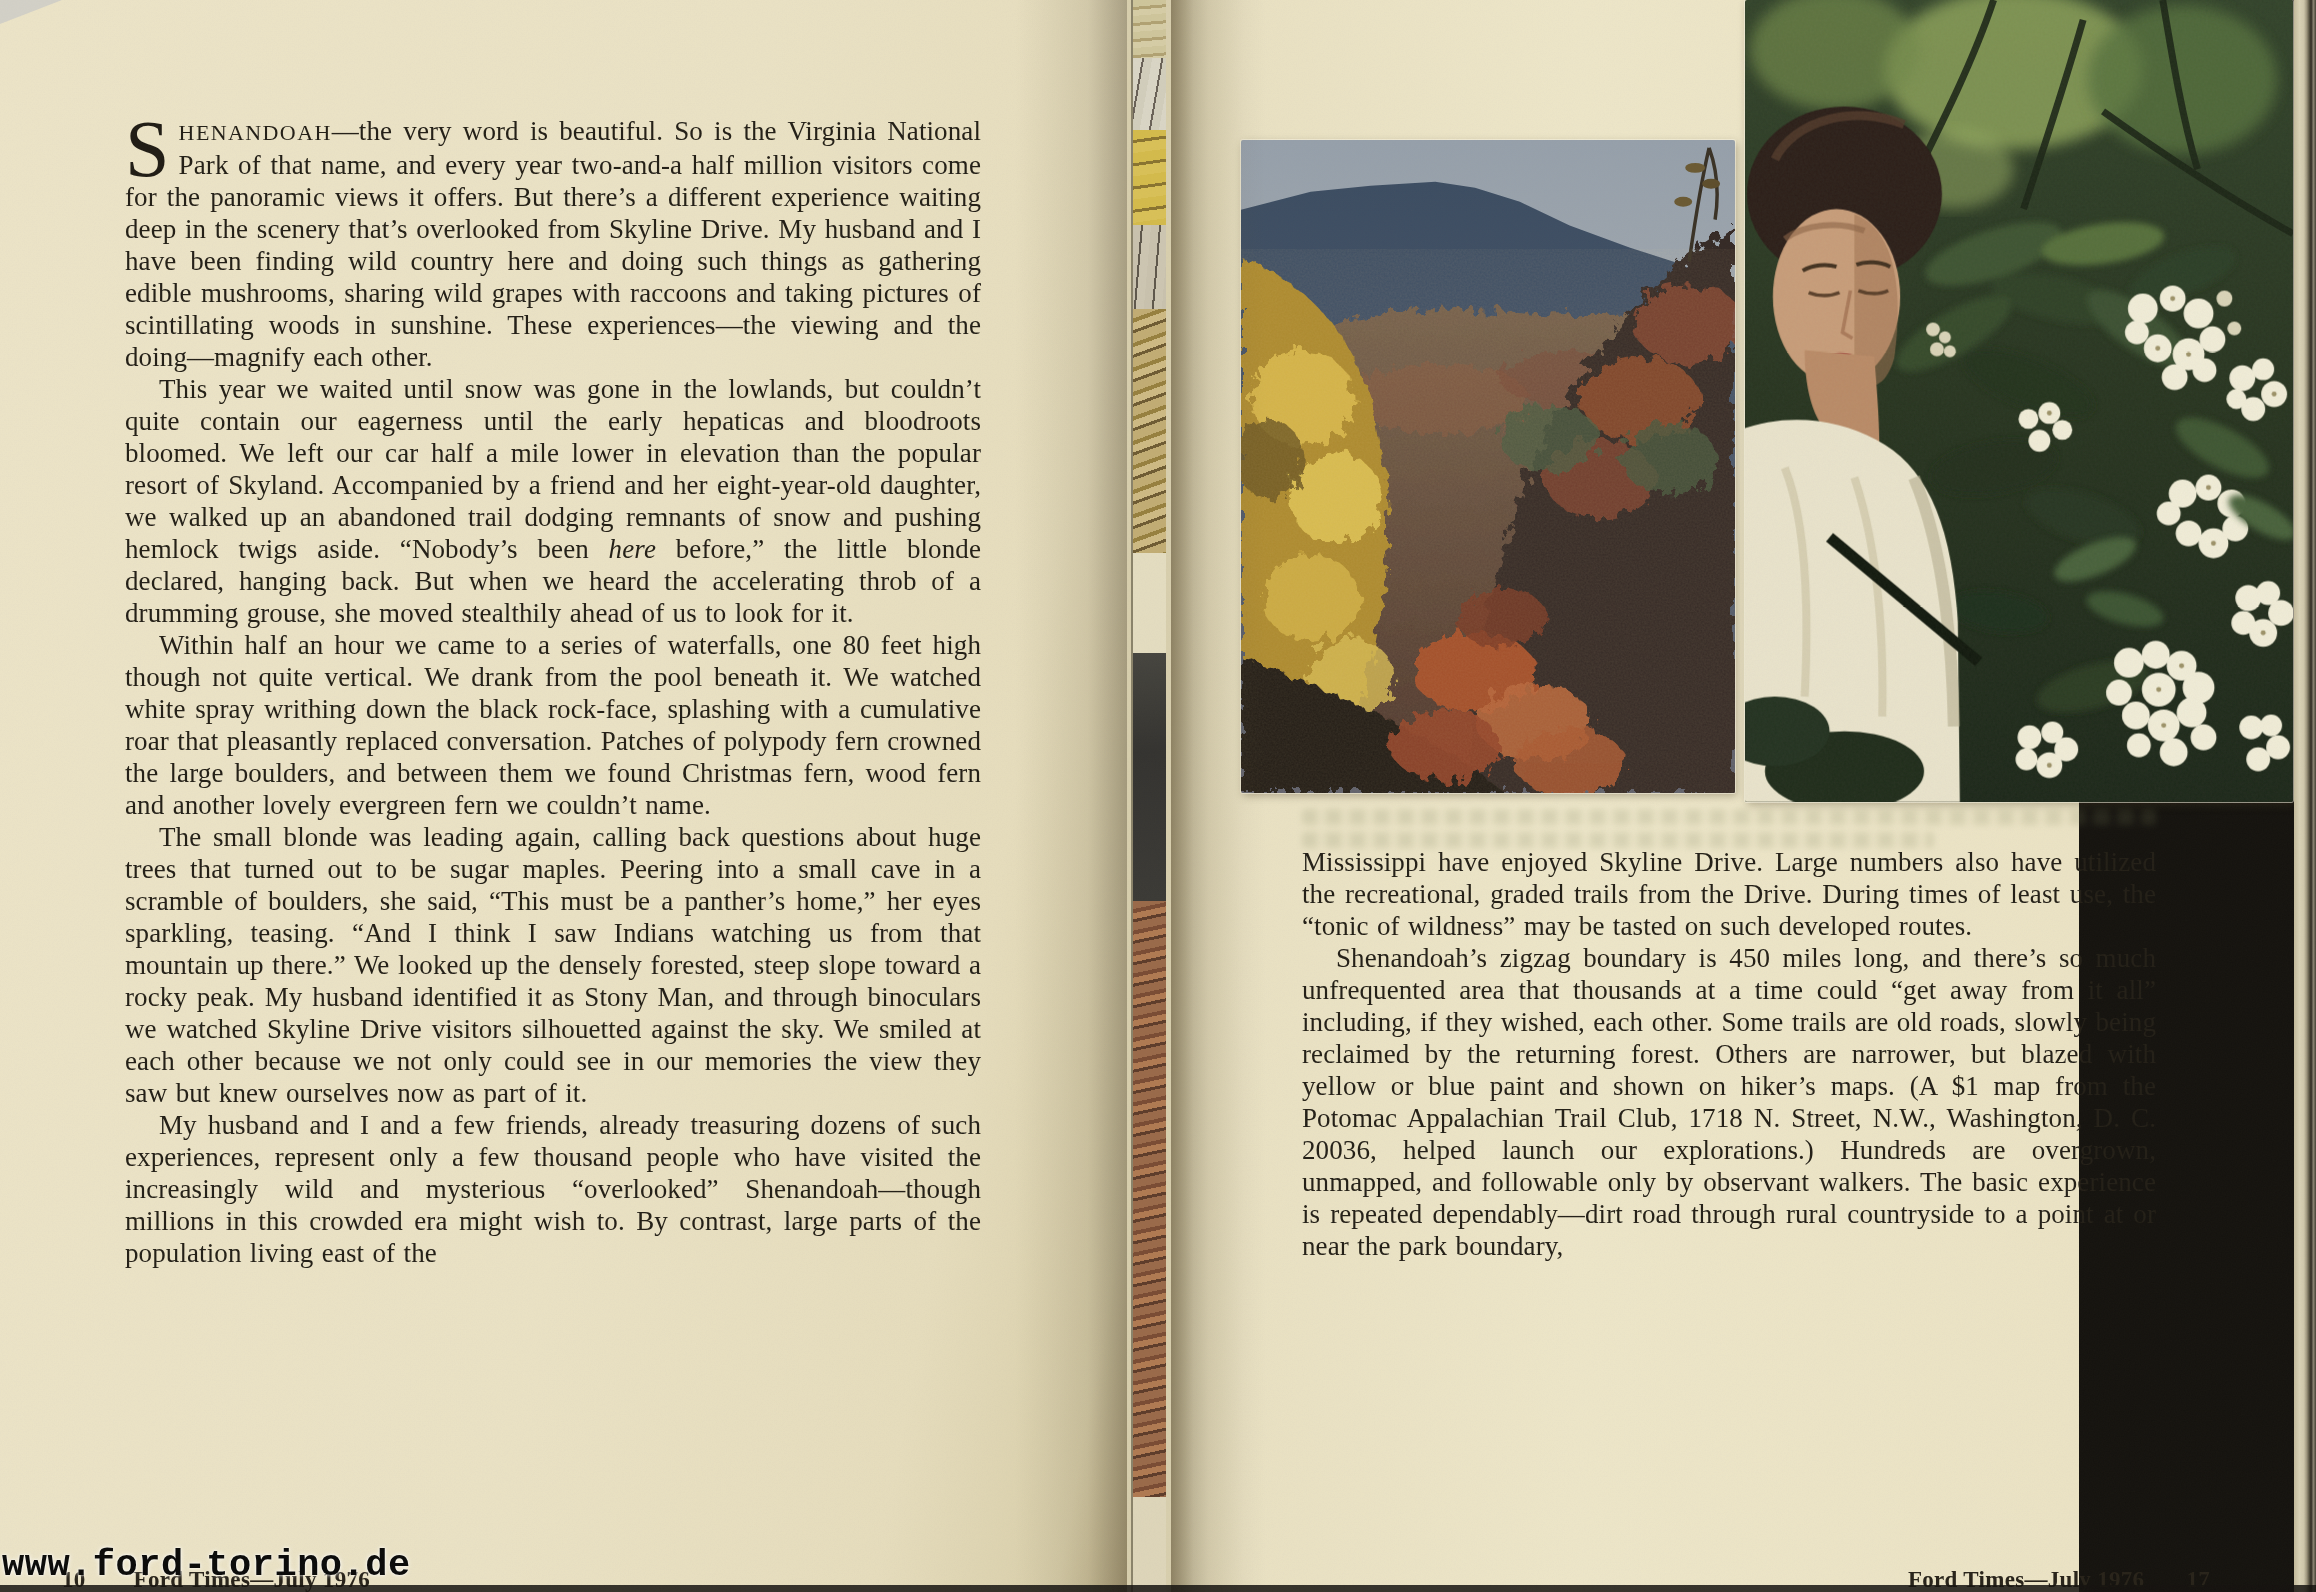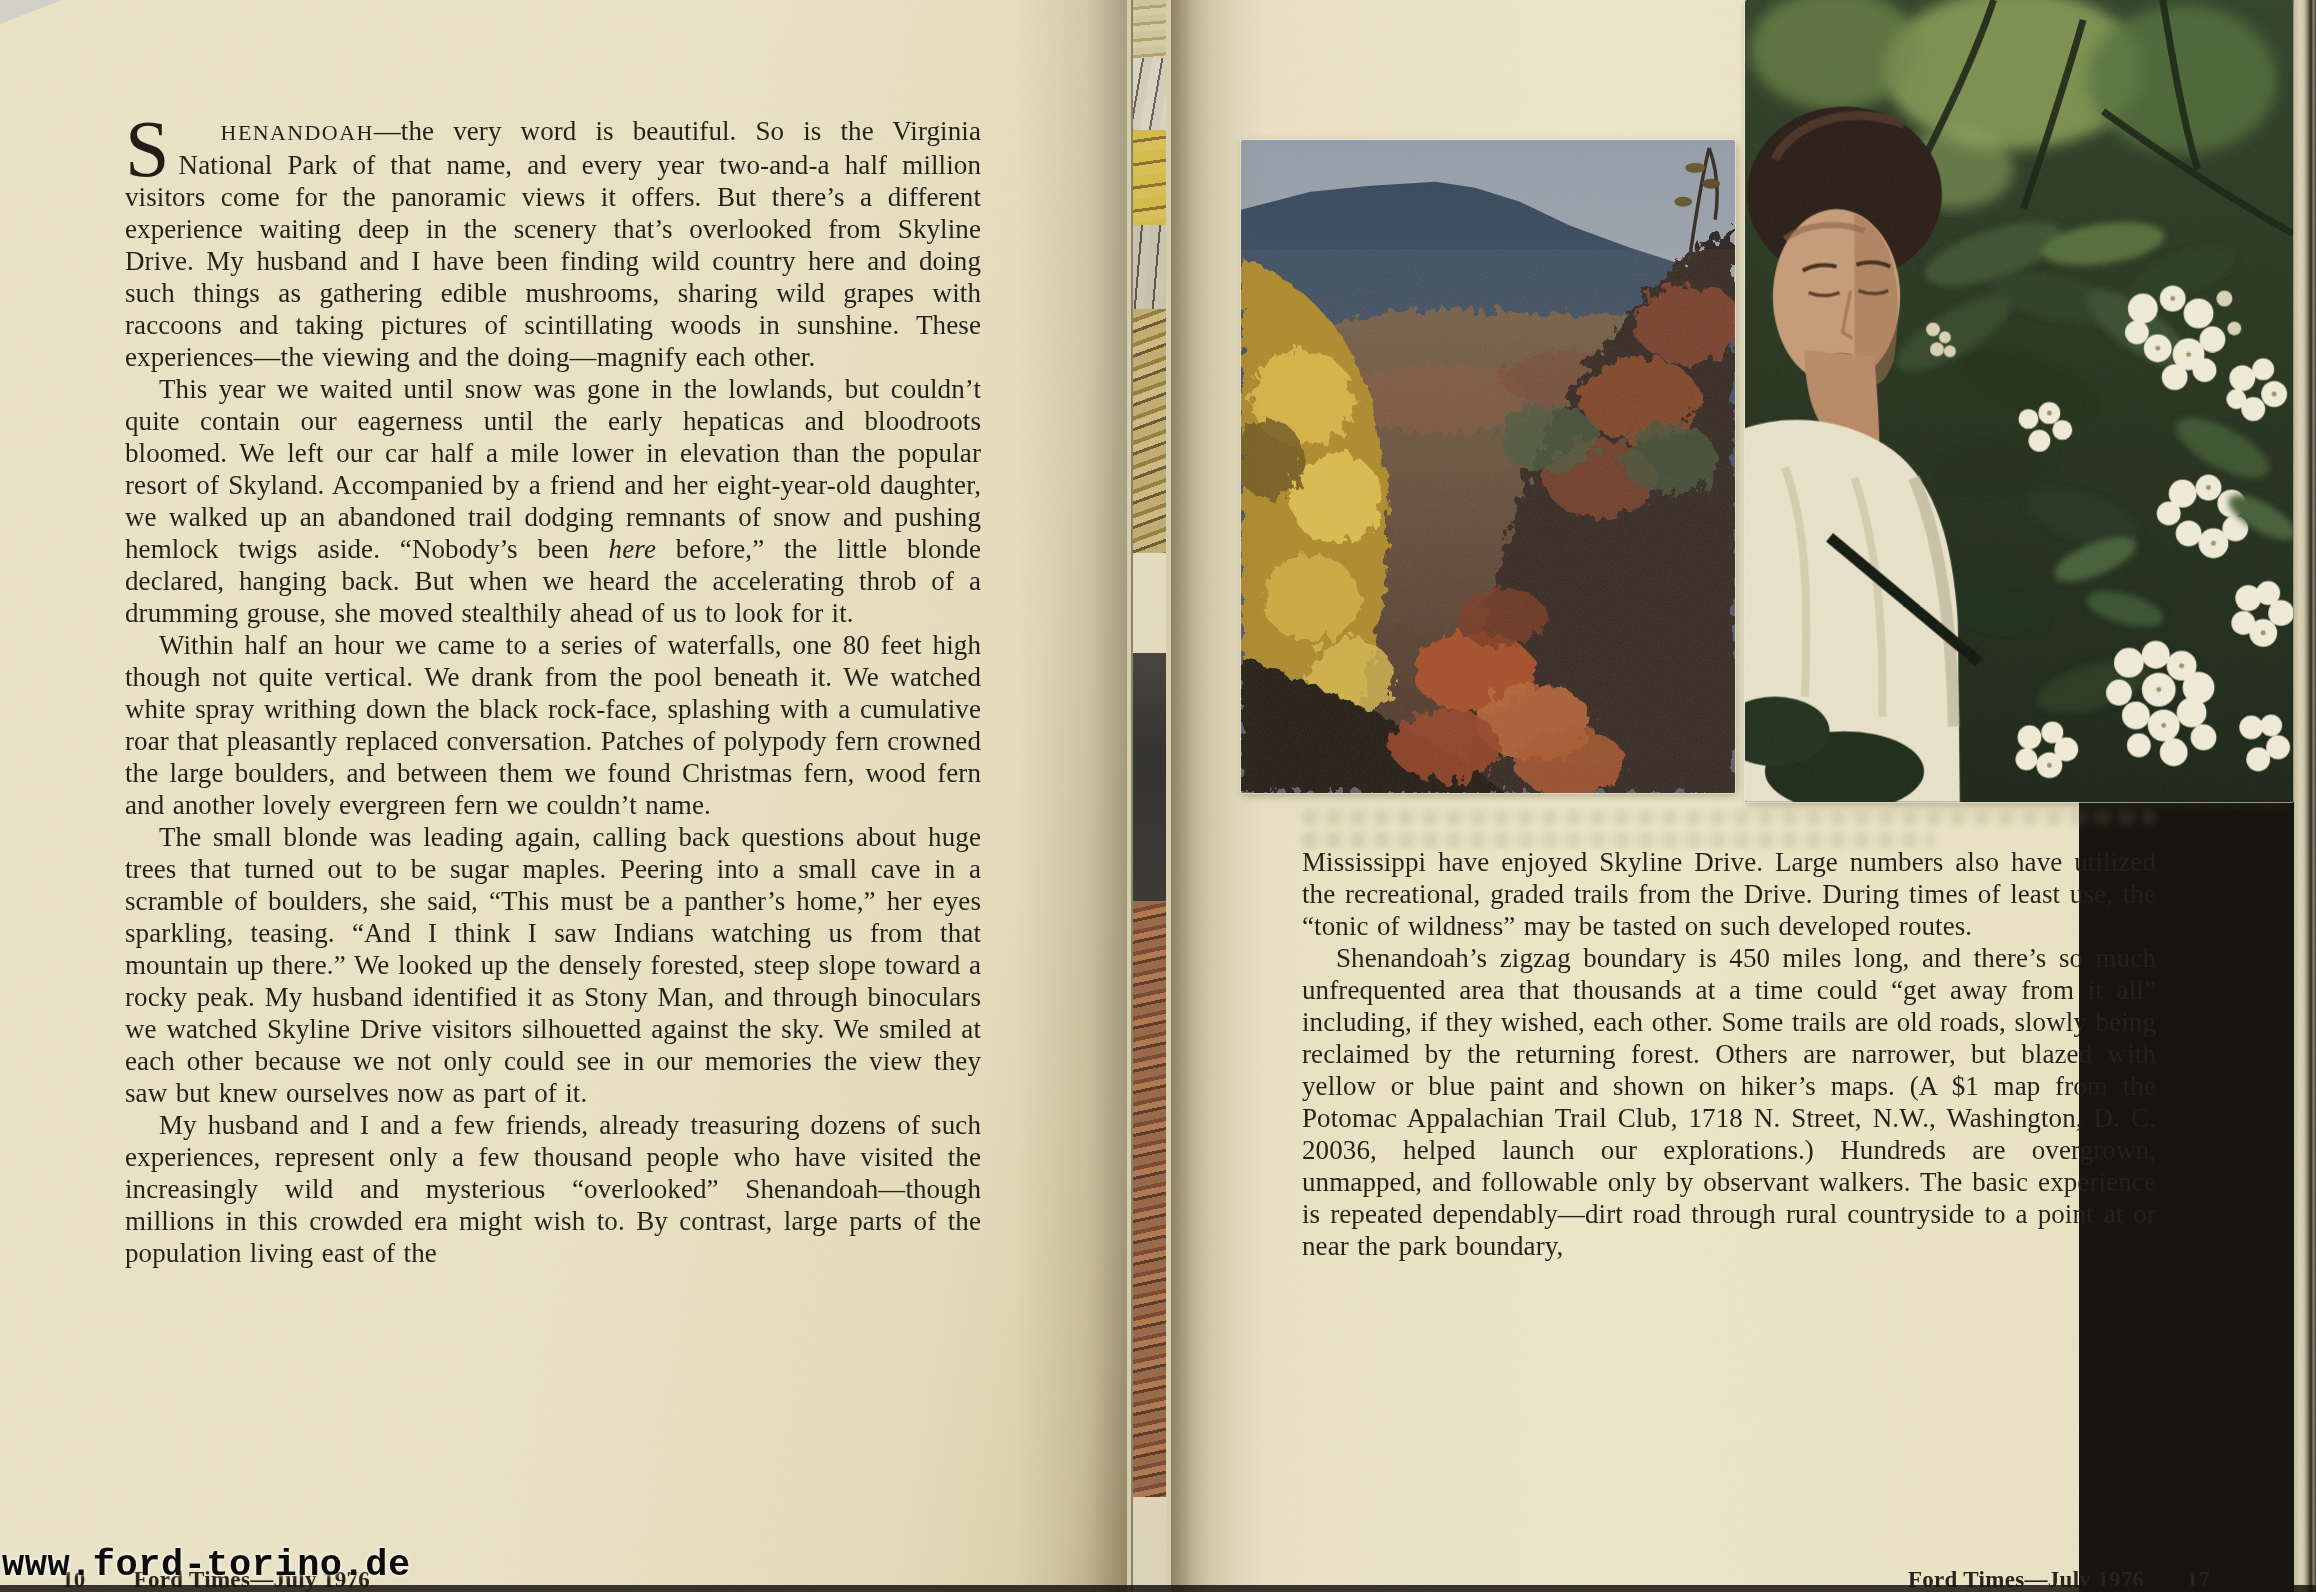--- a/index.html
+++ b/index.html
@@ -36,21 +36,21 @@
   .corner{position:absolute;left:0;top:0;width:62px;height:24px;background:#d3d1c8;
     clip-path:polygon(0 0,100% 0,0 100%);}
   
   .text-col{position:absolute;color:#231f17;font-size:27px;line-height:32px;
     text-align:justify;letter-spacing:0.1px;word-spacing:1.5px;}
   .col-left{left:125px;top:115px;width:856px;}
   .col-right{left:131px;top:846px;width:854px;}
   .para{margin:0;text-indent:34px;}
   .para.first,.para.noindent{text-indent:0;}
   .dropcap{float:left;font-size:80px;line-height:62px;padding:3px 9px 0 0;color:#201c15;}
-  .leadword{font-size:22px;letter-spacing:1.4px;margin-left:42px;}
+  .leadword{font-size:22px;letter-spacing:1.4px;}
   .para i{font-style:italic;}
   
   .footer{position:absolute;top:1519px;font-size:23px;font-weight:bold;color:#28231a;
     display:flex;align-items:baseline;letter-spacing:0.3px;margin-top:48px;}
   .footer-left{left:62px;gap:48px;}
   .footer-right{left:131px;width:908px;justify-content:flex-end;gap:42px;}
   
   .photo{position:absolute;margin:0;overflow:hidden;border-radius:2px;
     box-shadow:0 0 0 1px rgba(250,246,230,0.55),2px 3px 8px rgba(70,58,32,0.35);}
   .photo svg{display:block;width:100%;height:100%;}

